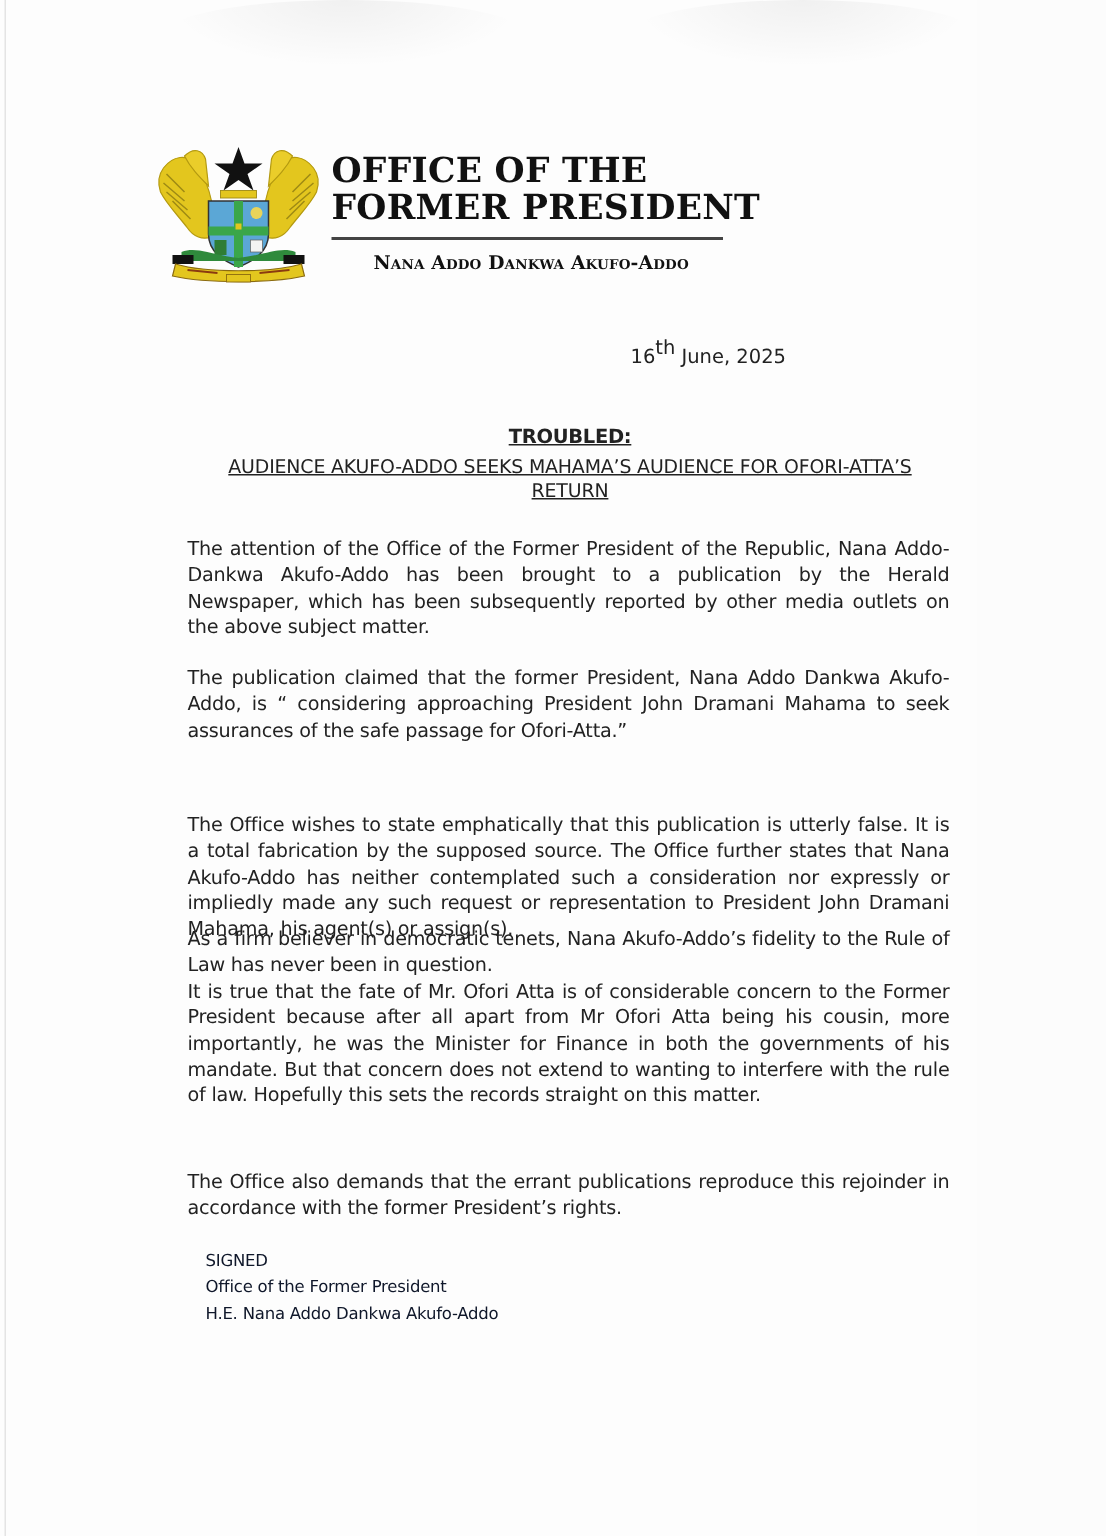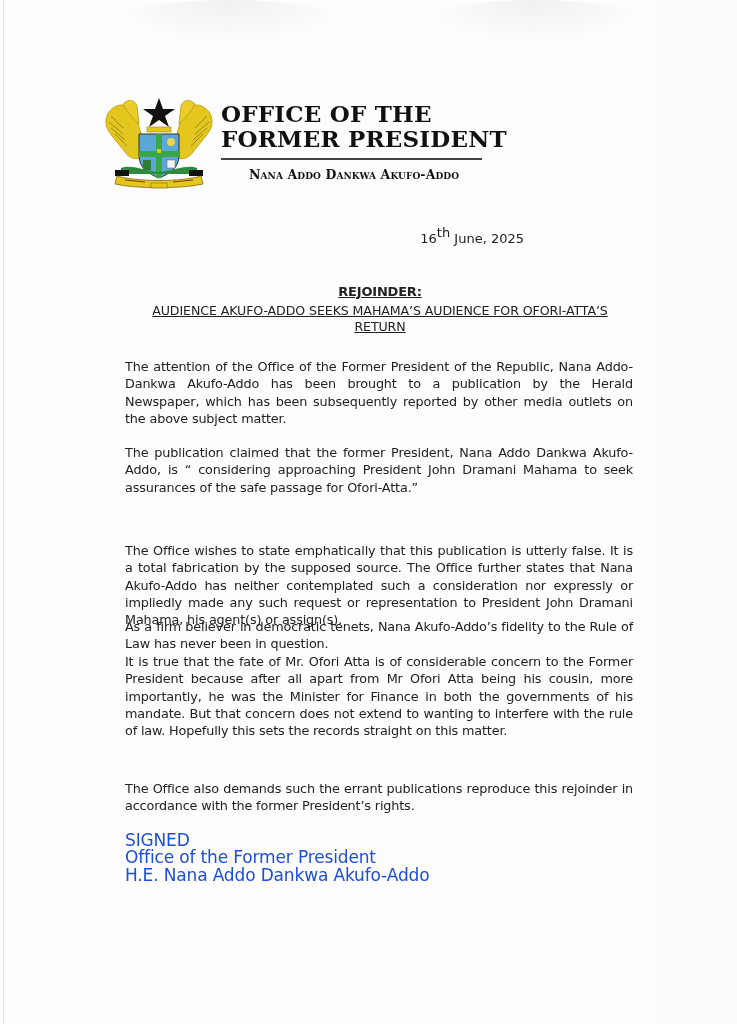--- a/index.html
+++ b/index.html
@@ -50,21 +50,21 @@
     font-size: 12.8px; line-height: 17.3px; color: #222;
     text-align: justify; letter-spacing: -0.15px;
   }
   .body-text p { margin: 0; }
   .p1 { top: 358px; }
   .p2 { top: 444px; }
   .p3 { top: 542px; }
   .p4 { top: 618px; }
   .p5 { top: 653px; }
   .p6 { top: 780px; }
-  .sign { position: absolute; left: 125px; top: 832px; font-size: 17px; line-height: 17.3px; color:#1d4ed8; letter-spacing:-0.15px; }
+  .sign { position: absolute; left: 137px; top: 832px; font-size: 11px; line-height: 17.3px; color:#0f172a; letter-spacing:-0.15px; }
   .sign div { white-space: nowrap; }
 </style>
 </head>
 <body>
 
 <div class="page">
   <div class="left-edge"></div>
   <div class="scan-shadow" style="left:110px;width:240px;"></div>
   <div class="scan-shadow" style="left:420px;width:230px;"></div>
 
@@ -101,40 +101,40 @@
 
   <div class="lh-title">
     <div>OFFICE OF THE</div>
     <div>FORMER PRESIDENT</div>
   </div>
   <div class="lh-rule"></div>
   <div class="lh-name">Nana Addo Dankwa Akufo-Addo</div>
 
   <div class="date"><span>16</span><sup>th</sup><span> June, 2025</span></div>
 
-  <div class="heading rejoinder">REJOINDER:</div>
+  <div class="heading rejoinder">TROUBLED:</div>
   <div class="heading subject">AUDIENCE AKUFO-ADDO SEEKS MAHAMA’S AUDIENCE FOR OFORI-ATTA’S RETURN</div>
 
   <div class="body-text p1">
       <p>The attention of the Office of the Former President of the Republic, Nana Addo-Dankwa Akufo-Addo has been brought to a publication by the Herald Newspaper, which has been subsequently reported by other media outlets on the above subject matter.</p>
     </div>
   <div class="body-text p2">
       <p>The publication claimed that the former President, Nana Addo Dankwa Akufo-Addo, is “ considering approaching President John Dramani Mahama to seek assurances of the safe passage for Ofori-Atta.”</p>
     </div>
   <div class="body-text p3">
       <p>The Office wishes to state emphatically that this publication is utterly false. It is a total fabrication by the supposed source. The Office further states that Nana Akufo-Addo has neither contemplated such a consideration nor expressly or impliedly made any such request or representation to President John Dramani Mahama, his agent(s) or assign(s).</p>
     </div>
   <div class="body-text p4">
       <p>As a firm believer in democratic tenets, Nana Akufo-Addo’s fidelity to the Rule of Law has never been in question.</p>
     </div>
   <div class="body-text p5">
       <p>It is true that the fate of Mr. Ofori Atta is of considerable concern to the Former President because after all apart from Mr Ofori Atta being his cousin, more importantly, he was the Minister for Finance in both the governments of his mandate. But that concern does not extend to wanting to interfere with the rule of law. Hopefully this sets the records straight on this matter.</p>
     </div>
   <div class="body-text p6">
-      <p>The Office also demands such the errant publications reproduce this rejoinder in accordance with the former President’s rights.</p>
+      <p>The Office also demands that the errant publications reproduce this rejoinder in accordance with the former President’s rights.</p>
     </div>
 
   <div class="sign">
     <div>SIGNED</div>
     <div>Office of the Former President</div>
     <div>H.E. Nana Addo Dankwa Akufo-Addo</div>
   </div>
 </div>
 
 </body></html>

